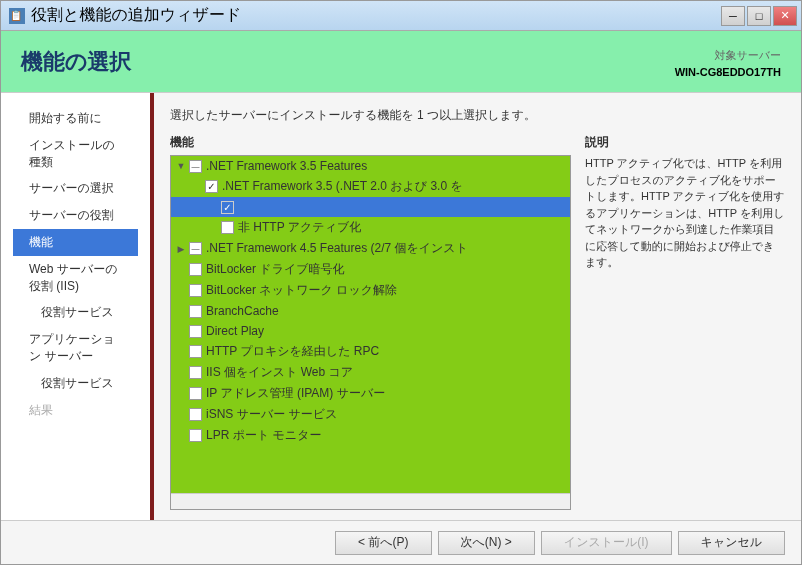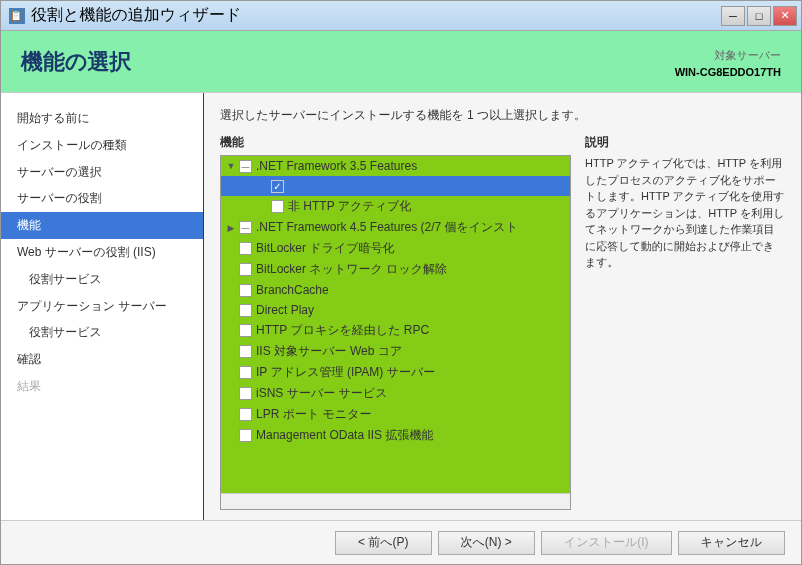--- a/index.html
+++ b/index.html
@@ -91,24 +91,24 @@
       line-height: 1.5;
     }
     .server-label { color: #666; }
     .server-name { color: #000; font-weight: bold; }
     .main-area {
       flex: 1;
       display: flex;
       overflow: hidden;
     }
     .sidebar {
-      width: 203px;
+      width: 153px;
       background: white;
-      border-right: 1px solid #7f1d1d;
-      padding: 12px 0;
+      border-right: 4px solid #7f1d1d;
+      padding: 12px 12px;
       flex-shrink: 0;
     }
     .sidebar-item {
       padding: 5px 16px;
       font-size: 12px;
       color: #333;
       cursor: pointer;
       line-height: 1.4;
     }
     .sidebar-item.active {
@@ -288,37 +288,41 @@
       <div class="sidebar">
       <div class="sidebar-item">開始する前に</div>
           <div class="sidebar-item">インストールの種類</div>
           <div class="sidebar-item">サーバーの選択</div>
           <div class="sidebar-item">サーバーの役割</div>
           <div class="sidebar-item active">機能</div>
           <div class="sidebar-item">Web サーバーの役割 (IIS)</div>
           <div class="sidebar-item sub">役割サービス</div>
           <div class="sidebar-item">アプリケーション サーバー</div>
           <div class="sidebar-item sub">役割サービス</div>
-          <div class="sidebar-item">確認</div>
           <div class="sidebar-item disabled">結果</div>
         </div>
 
       <div class="right-panel">
         <div class="instructions">選択したサーバーにインストールする機能を 1 つ以上選択します。</div>
         <div class="panel-body">
 
           <div class="features-panel">
             <div class="features-label">機能</div>
             <div class="features-list-container">
               <div class="features-list" id="features-list">
               <div class="feature-item" style="padding-left: 4px;">
                     <span class="expand-arrow expanded"></span>
                     <span class="checkbox-box partial"></span>
                     <span>.NET Framework 3.5 Features</span>
                   </div>
+                  <div class="feature-item" style="padding-left: 20px;">
+                    <span class="expand-arrow empty"></span>
+                    <span class="checkbox-box checked"></span>
+                    <span>.NET Framework 3.5 (.NET 2.0 および 3.0 を</span>
+                  </div>
                   <div class="feature-item selected" style="padding-left: 36px;">
                     <span class="expand-arrow empty"></span>
                     <span class="checkbox-box checked-selected"></span>
                   </div>
                   <div class="feature-item" style="padding-left: 36px;">
                     <span class="expand-arrow empty"></span>
                     <span class="checkbox-box"></span>
                     <span>非 HTTP アクティブ化</span>
                   </div>
                   <div class="feature-item" style="padding-left: 4px;">
@@ -347,41 +351,36 @@
                     <span>Direct Play</span>
                   </div>
                   <div class="feature-item" style="padding-left: 4px;">
                     <span class="expand-arrow empty"></span>
                     <span class="checkbox-box"></span>
                     <span>HTTP プロキシを経由した RPC</span>
                   </div>
                   <div class="feature-item" style="padding-left: 4px;">
                     <span class="expand-arrow empty"></span>
                     <span class="checkbox-box"></span>
-                    <span>IIS 対象サーバー Web コア</span>
+                    <span>IIS 個をインスト Web コア</span>
                   </div>
                   <div class="feature-item" style="padding-left: 4px;">
                     <span class="expand-arrow empty"></span>
                     <span class="checkbox-box"></span>
                     <span>IP アドレス管理 (IPAM) サーバー</span>
                   </div>
                   <div class="feature-item" style="padding-left: 4px;">
                     <span class="expand-arrow empty"></span>
                     <span class="checkbox-box"></span>
                     <span>iSNS サーバー サービス</span>
                   </div>
                   <div class="feature-item" style="padding-left: 4px;">
                     <span class="expand-arrow empty"></span>
                     <span class="checkbox-box"></span>
                     <span>LPR ポート モニター</span>
-                  </div>
-                  <div class="feature-item" style="padding-left: 4px;">
-                    <span class="expand-arrow empty"></span>
-                    <span class="checkbox-box"></span>
-                    <span>Management OData IIS 拡張機能</span>
                   </div>
                 </div>
               <div class="scrollbar-h"></div>
             </div>
           </div>
 
           <div class="description-panel">
             <div class="description-label">説明</div>
             <div class="description-text">HTTP アクティブ化では、HTTP を利用したプロセスのアクティブ化をサポートします。HTTP アクティブ化を使用するアプリケーションは、HTTP を利用してネットワークから到達した作業項目に応答して動的に開始および停止できます。</div>
           </div>

